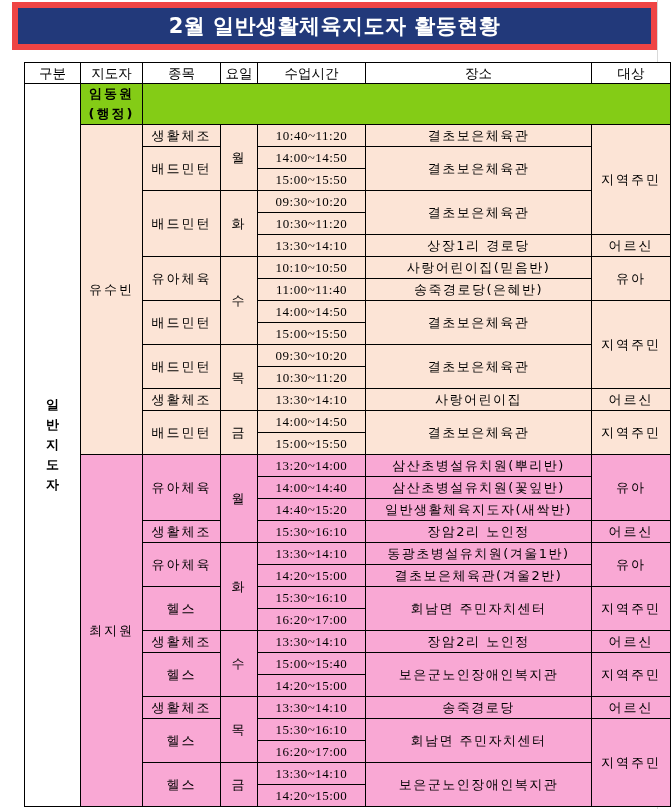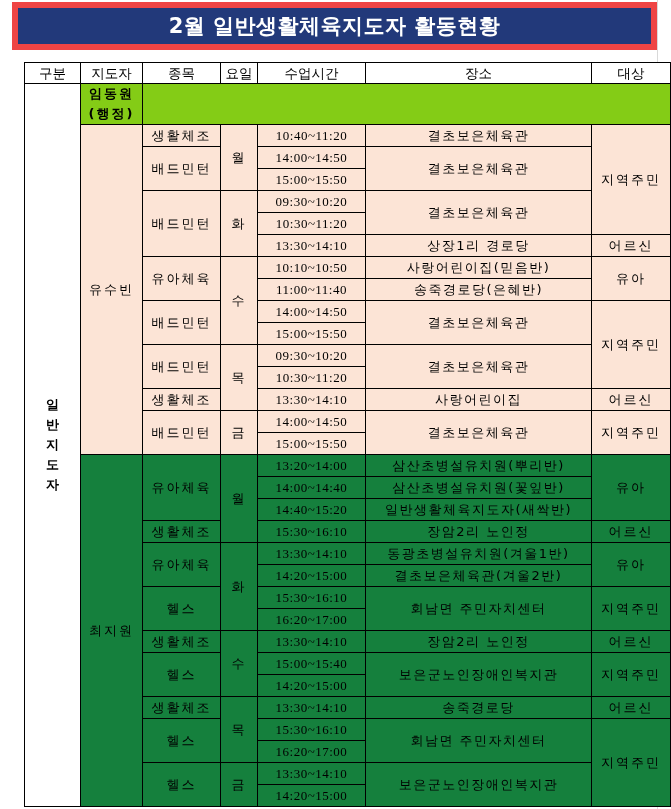--- a/index.html
+++ b/index.html
@@ -7,21 +7,21 @@
          font-family:"DejaVu Sans", sans-serif; color:#000; }
   .page-frame { position:absolute; left:0; top:0; width:657px; height:809px; border-right:1px solid #d9d9d9; }
   .title-bar { position:absolute; left:12px; top:2px; width:633px; height:36px;
                background:#22397a; border:6px solid #ef4444; color:#fff;
                font-size:21px; font-weight:bold; text-align:center; line-height:36px; letter-spacing:0.5px; }
   table.sched { position:absolute; left:24px; top:62px; border-collapse:collapse; table-layout:fixed; width:646px;padding-left:13px; }
   table.sched td, table.sched th { border:1px solid #000; padding:0; text-align:center; vertical-align:middle;
      font-size:13px; line-height:20px; height:21px; overflow:hidden; white-space:nowrap; }
   table.sched th { font-weight:normal; background:#fff; font-size:13.5px; height:20px; }
   .pink { background:#fce4d6; }
-  .yellow { background:#15803d; }
+  .yellow { background:#f9a8d4; }
   .blue { background:#84cc16; }
   .white { background:#fff; }
   .gubun { font-size:30px; font-weight:bold; line-height:44px; white-space:normal; }
   .staff-admin { line-height:18px; white-space:normal; font-weight:bold; font-size:13px; letter-spacing:2px; }
   .time { font-family:Liberation Serif, serif; font-size:12.5px; letter-spacing:0.5px; }
   .bold { font-weight:normal; letter-spacing:2px; }
   .place { letter-spacing:1.5px; }
 </style>
 </head>
 <body>

